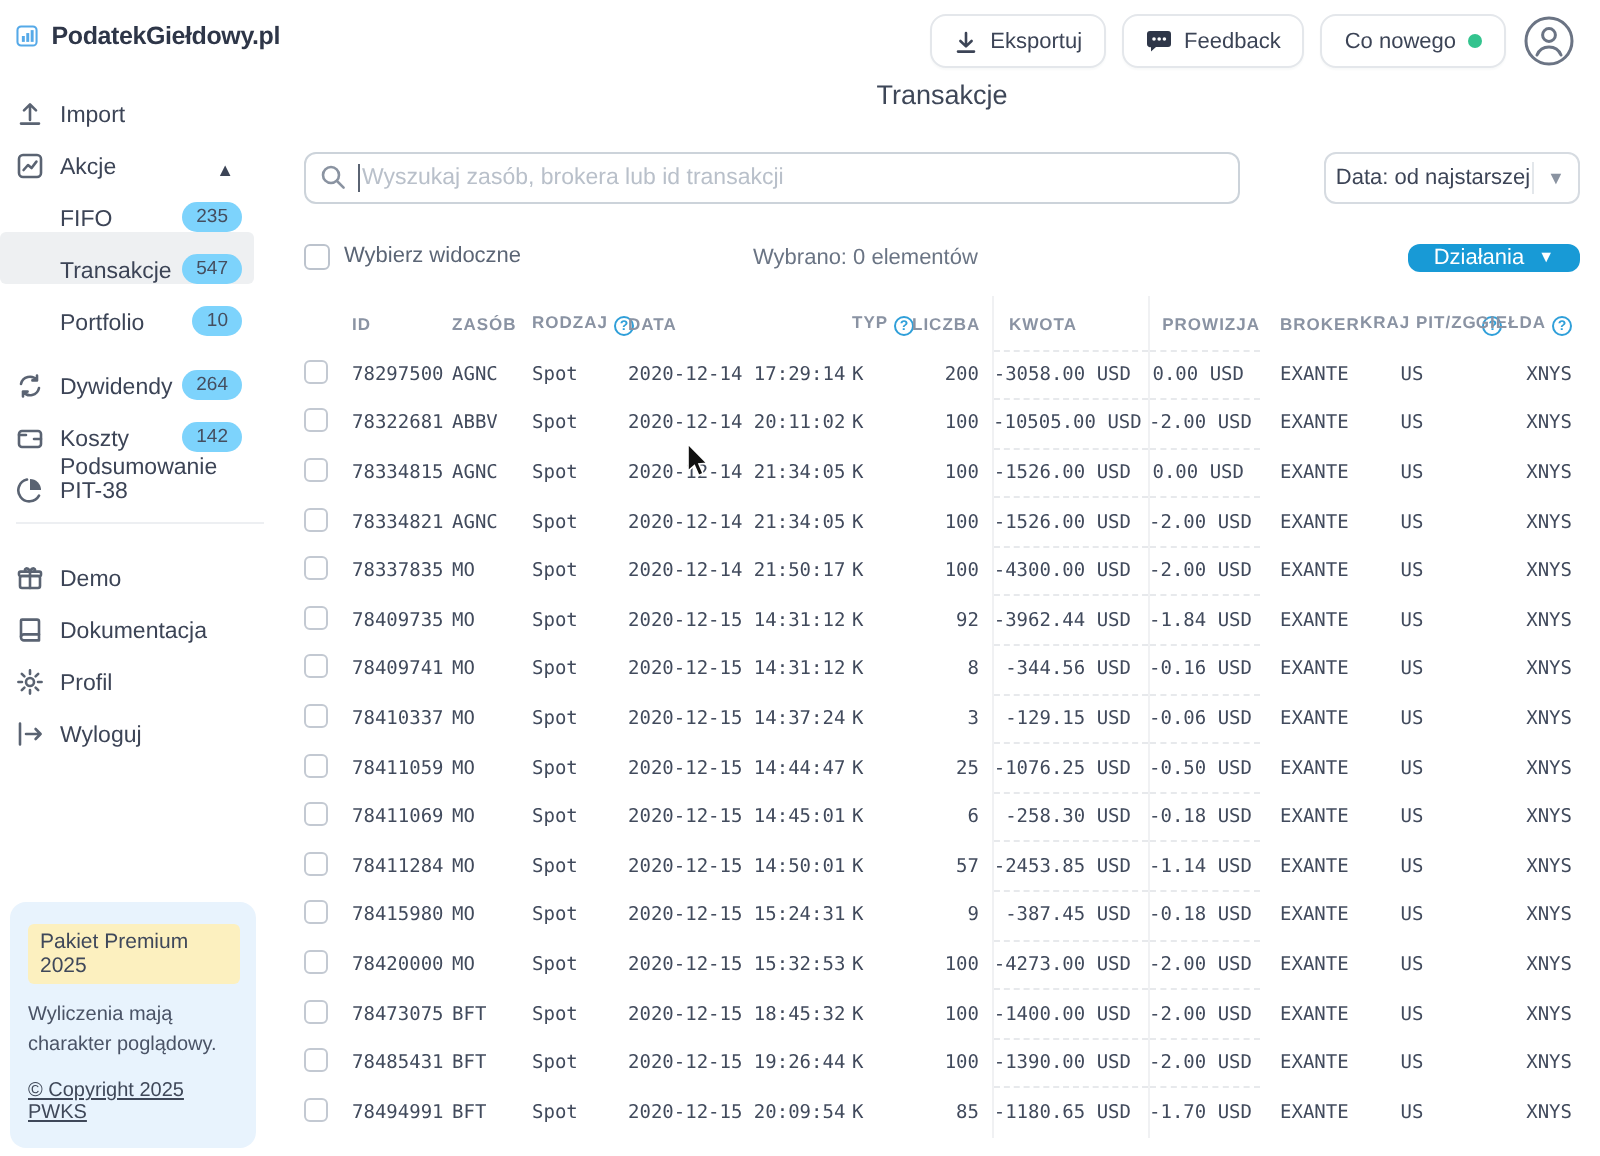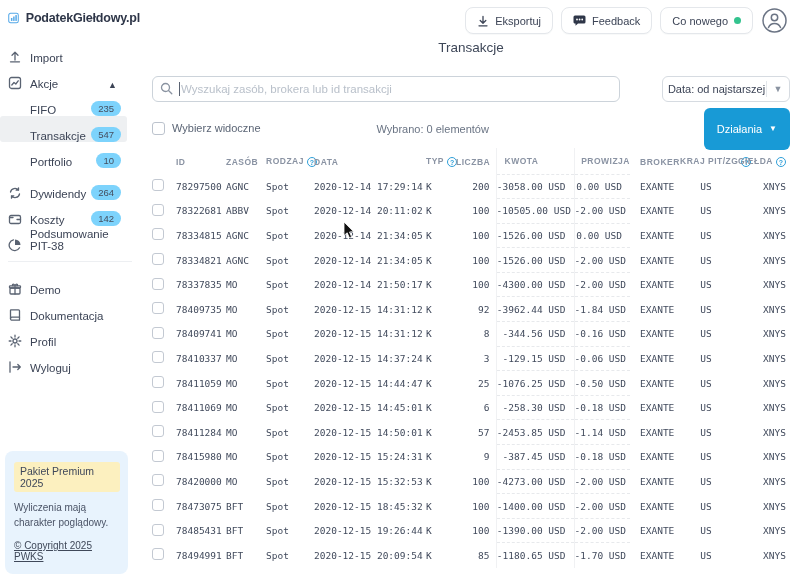--- a/index.html
+++ b/index.html
@@ -49,21 +49,21 @@
     display:flex; align-items:center; font-size:11px; color:#3c4456; cursor:pointer; background:#fff; }
   .sort-label { flex:1; text-align:center; padding-left:4px; white-space:nowrap; }
   .sort-div { width:1px; height:16px; background:#e3e7eb; }
   .sort-chev { width:22px; text-align:center; color:#8a93a1; font-size:9px; }
 
   .filter-row { display:flex; align-items:center; margin-top:13px; height:27px; }
   .check { width:13px; height:13px; border:1.5px solid #bcc3cd; border-radius:3px; background:#fff;
     display:inline-block; cursor:pointer; flex:0 0 13px; }
   .filter-left { display:flex; align-items:flex-start; gap:7px; font-size:11px; color:#5b6575; }
   .filter-center { position:absolute; left:44%; transform:translateX(-50%); font-size:11px; color:#6a7484; }
-  .actions-btn { margin-left:auto; height:42px; padding:0 13px; background:#189ad6; color:#fff;
+  .actions-btn { margin-left:auto; height:14px; padding:0 13px; background:#189ad6; color:#fff;
     border:none; border-radius:6px; font-size:11px; display:flex; align-items:center; gap:7px;
     cursor:pointer; font-family:"Liberation Sans",sans-serif; }
   .actions-btn .chv { font-size:8px; }
 
   
   table { border-collapse:collapse; table-layout:fixed; width:638px; margin-top:6px; }
   col.c-cb{width:24px} col.c-id{width:50px} col.c-as{width:40px} col.c-ro{width:48px}
   col.c-da{width:112px} col.c-ty{width:30px} col.c-li{width:40px} col.c-kw{width:78px}
   col.c-pr{width:56px} col.c-br{width:50px} col.c-kr{width:52px} col.c-gi{width:58px}
   thead th { font-size:8.5px; font-weight:bold; color:#8a93a3; letter-spacing:.5px; text-align:left;

